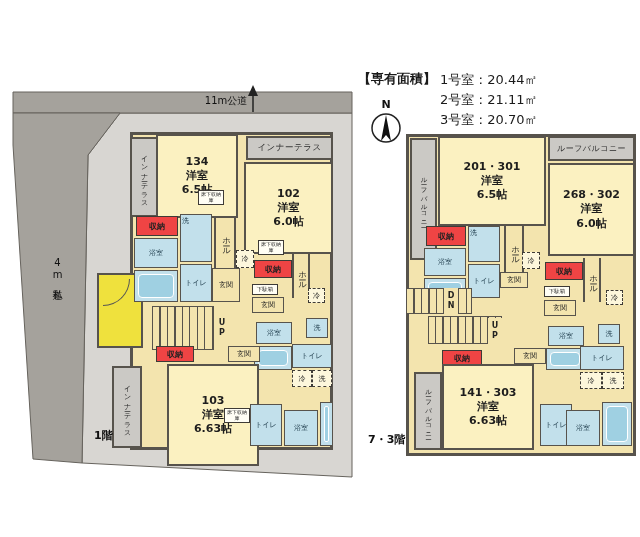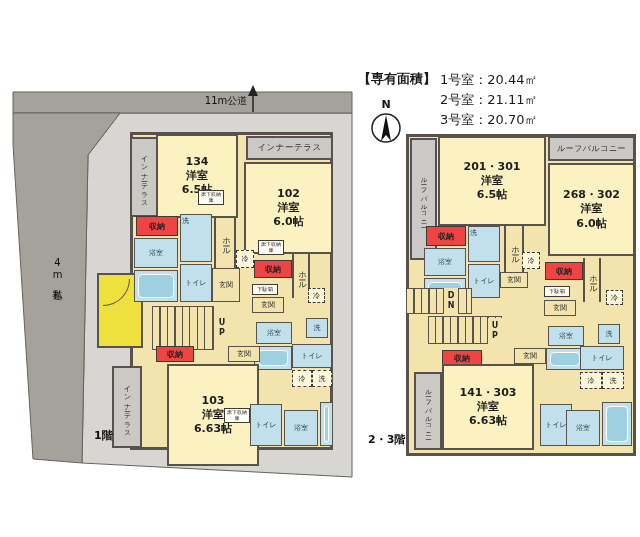--- a/index.html
+++ b/index.html
@@ -198,15 +198,15 @@
     <span>洋室</span>
     <span>6.63帖</span>
   </div>
   <div class="abs terr vtext" style="left:414px;top:372px;width:28px;height:78px;font-size:6.5px;">ルーフバルコニー</div>
   <div class="wet" style="left:540px;top:404px;width:32px;height:42px;">トイレ</div>
   <div class="wet" style="left:566px;top:410px;width:34px;height:36px;">浴室</div>
   <div class="wet" style="left:602px;top:402px;width:30px;height:44px;">
       <div class="fixture"></div>
     </div>
 
-  <div class="abs floorlab" style="left:368px;top:432px;">2・3階</div>
+  <div class="abs floorlab" style="left:368px;top:432px;">7・3階</div>
 
 </div>
 
 </body></html>

